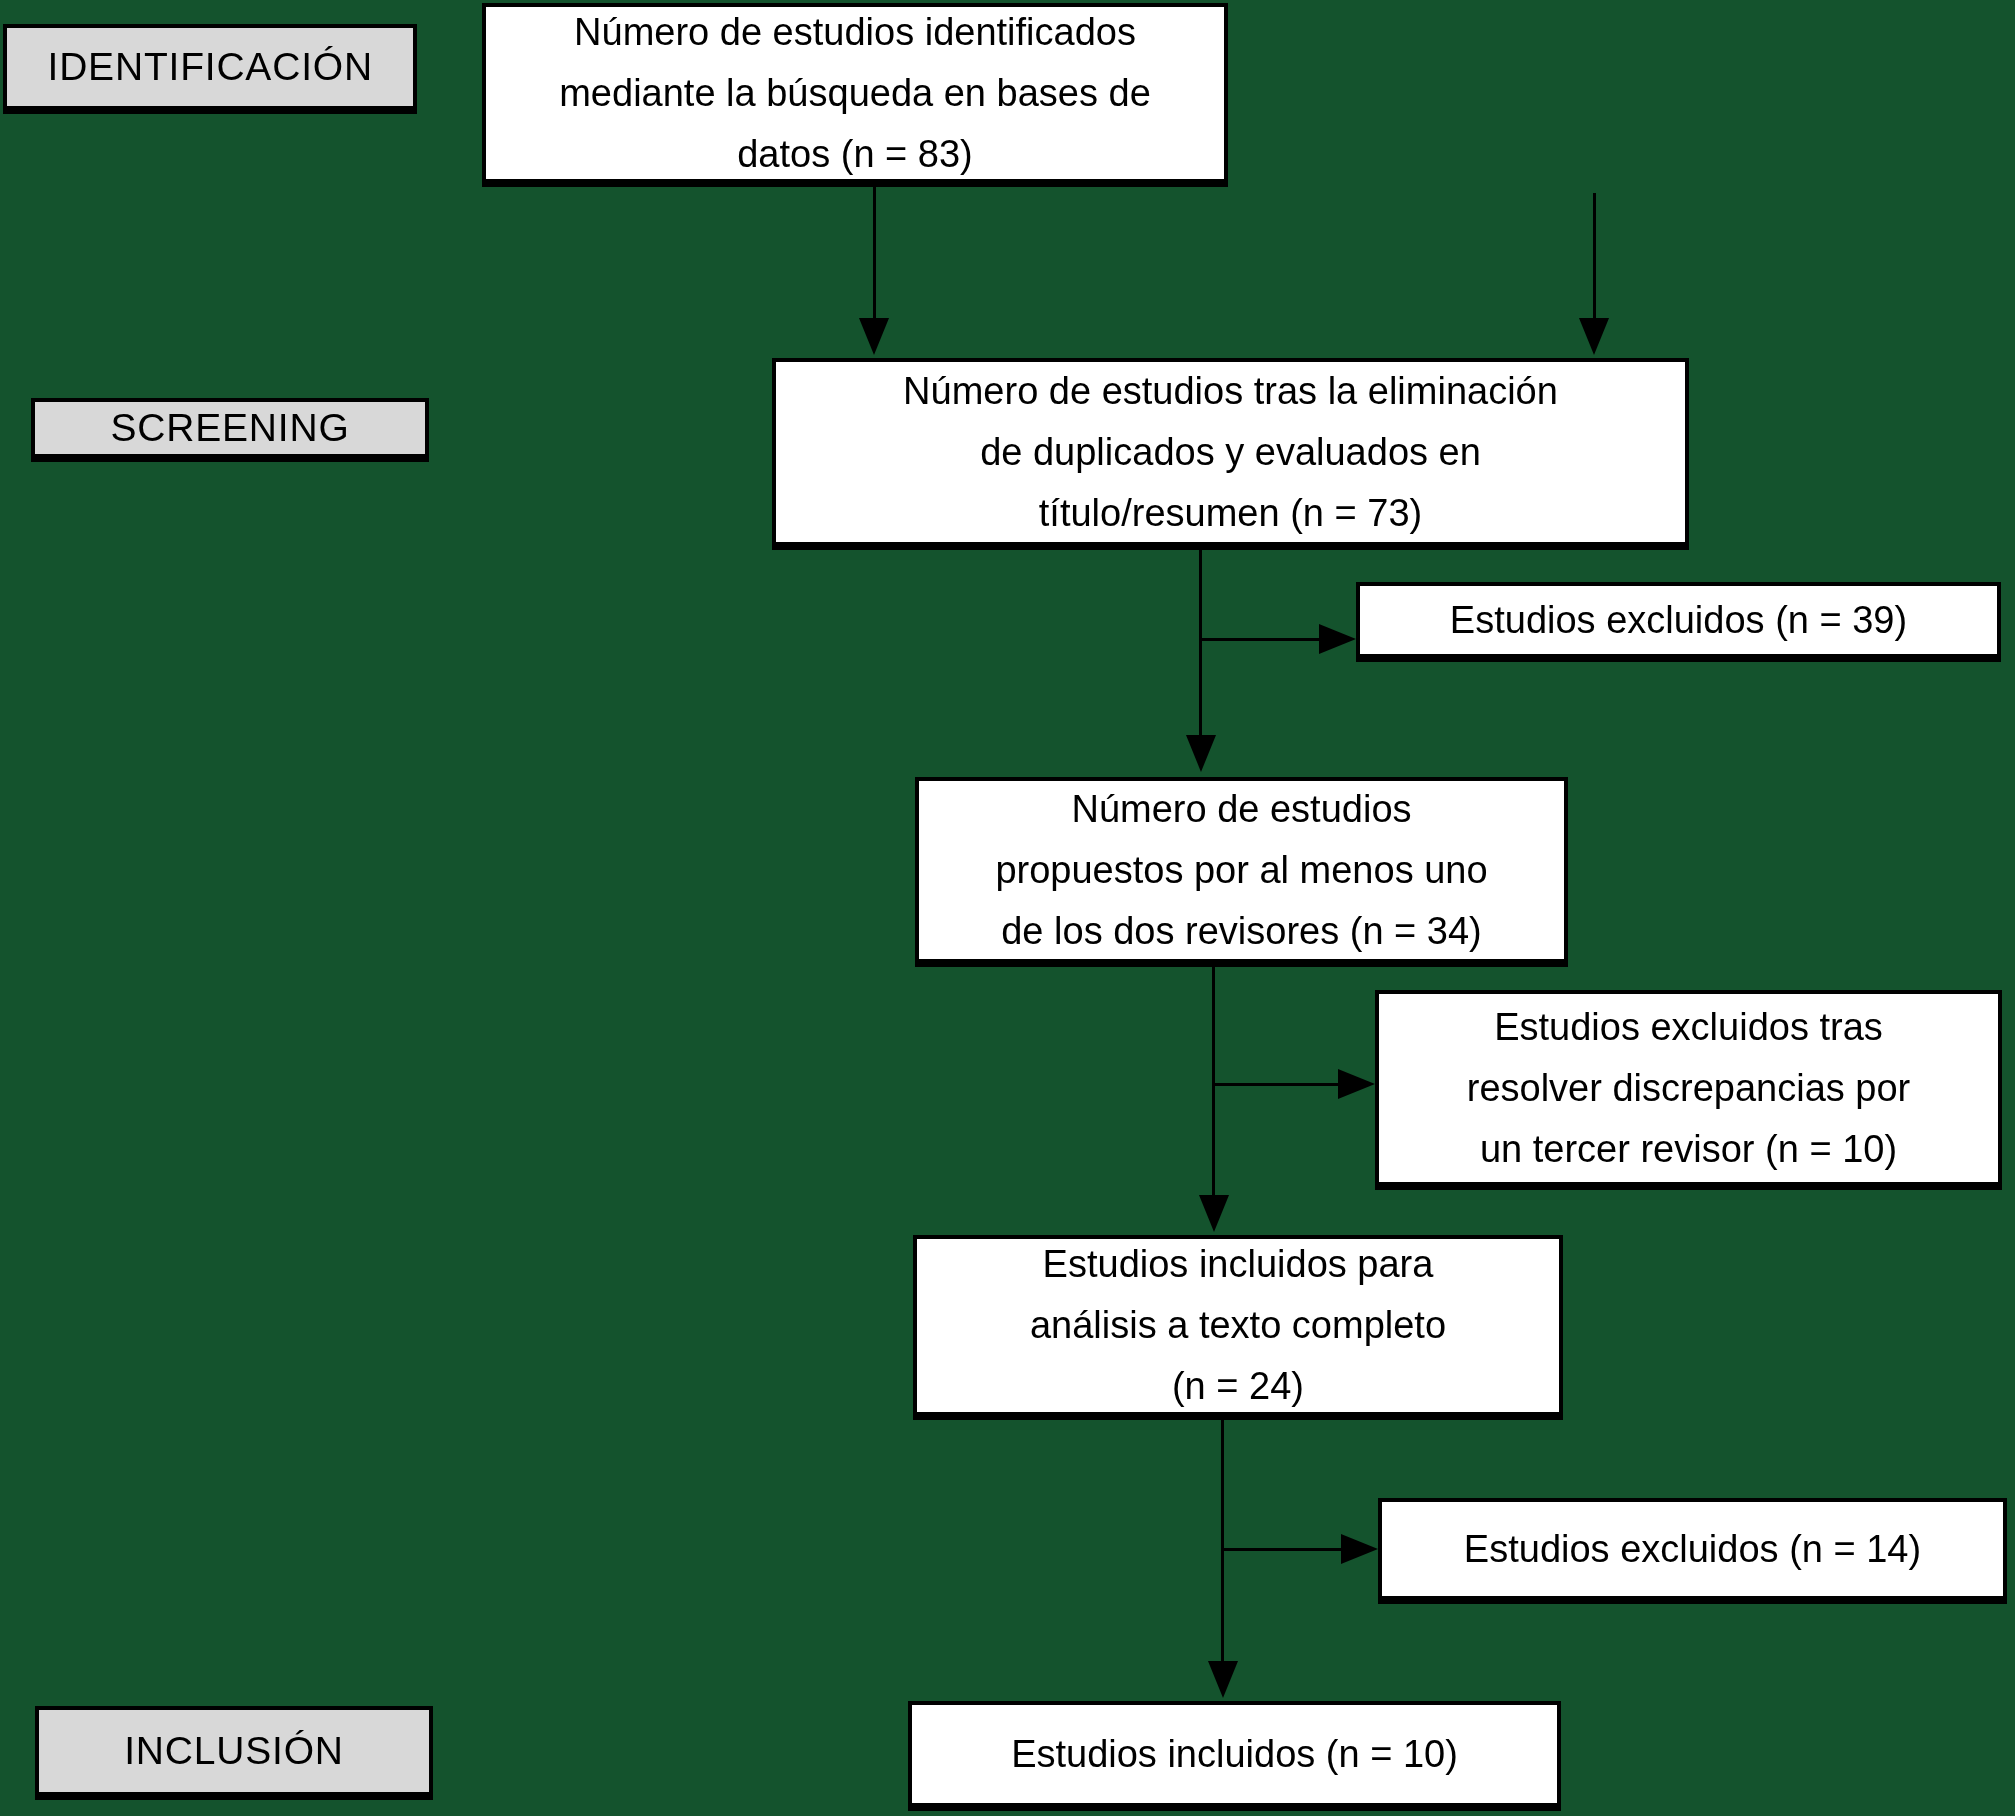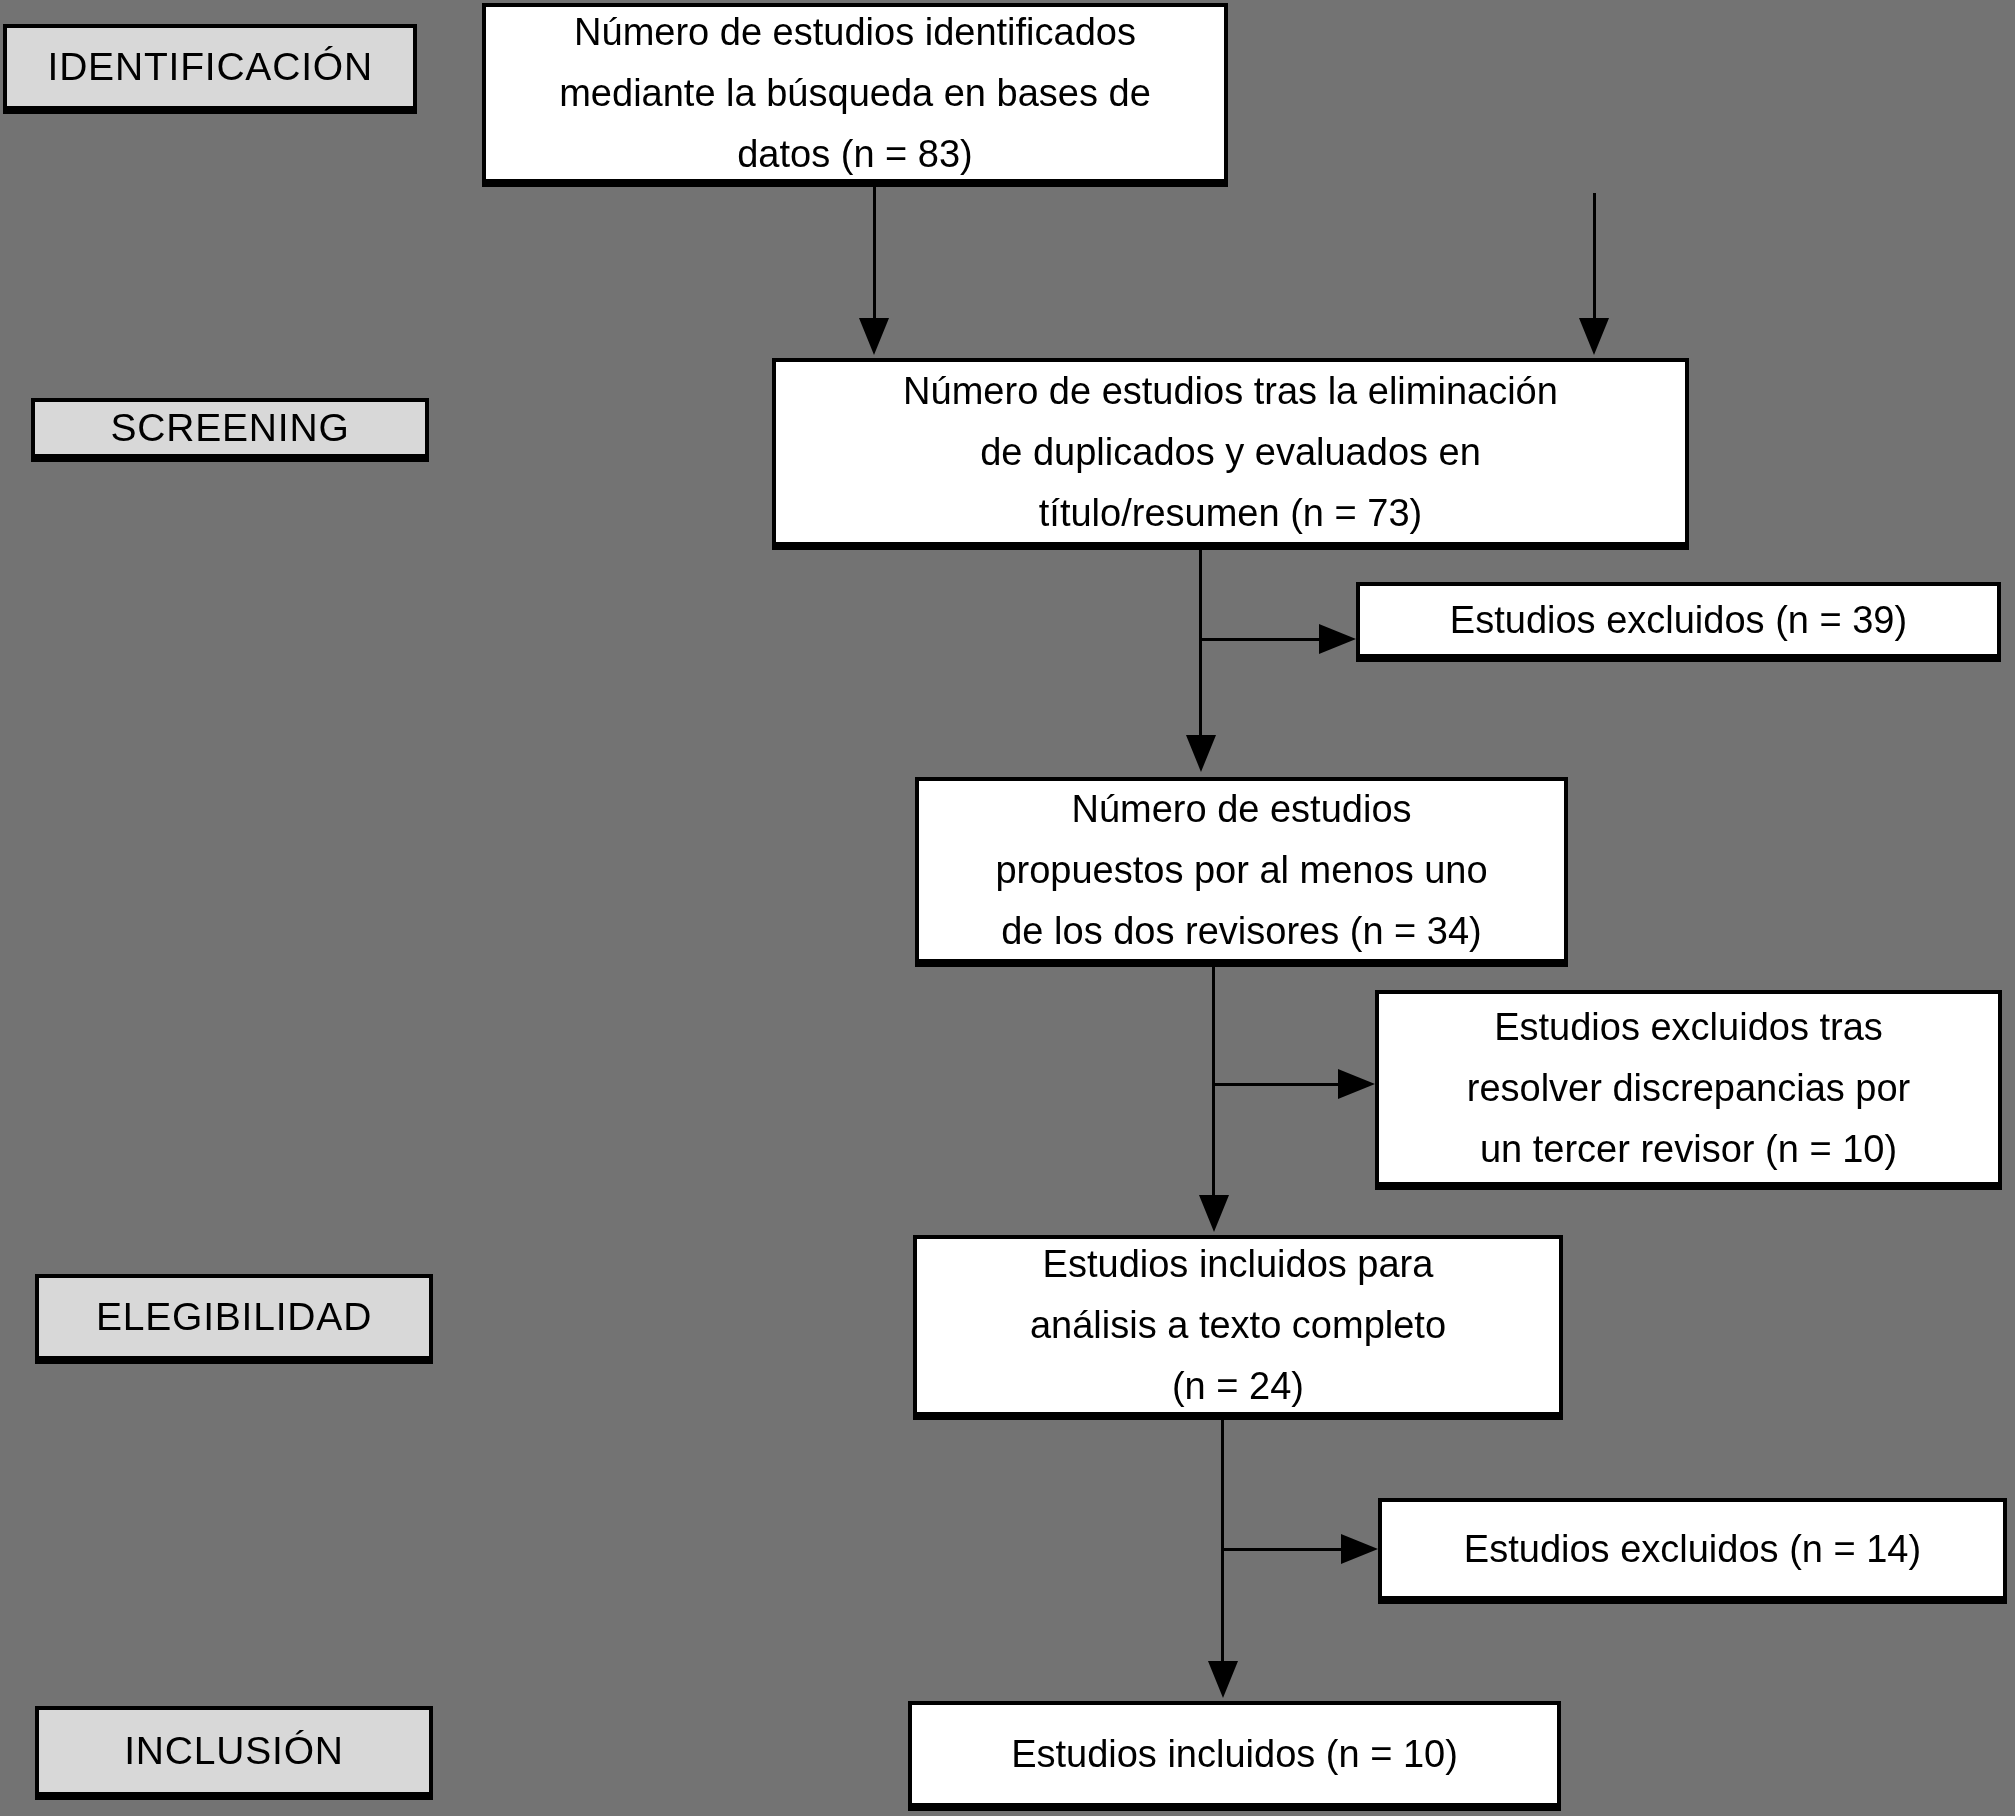--- a/index.html
+++ b/index.html
@@ -1,20 +1,20 @@
 <!DOCTYPE html>
 <html style="font-size:13px"><head>
 <meta charset="utf-8">
 <style>
   html, body { margin: 0; padding: 0; background: #ffffff; }
   .canvas {
     position: relative;
     width: 2015px;
     height: 1816px;
-    background: #737373;
+    background: #14532d;
     font-family: "Liberation Sans", sans-serif;
     color: #000000;
     overflow: hidden;
   }
   .stage {
     position: absolute;
     background: #d8d8d8;
     border: 4px solid #000;
     border-bottom-width: 8px;
     box-sizing: border-box;
@@ -56,21 +56,20 @@
 </style>
 </head>
 <body>
 
 <div class="canvas">
 
   <div class="stage" style="left:3.2px; top:24px; width:414px; height:90px;">IDENTIFICACIÓN</div>
 
   <div class="stage" style="left:31px; top:398px; width:398px; height:64px;">SCREENING</div>
 
-  <div class="stage" style="left:35px; top:1274px; width:398px; height:90px;">ELEGIBILIDAD</div>
 
   <div class="stage" style="left:35px; top:1706px; width:398px; height:94px;">INCLUSIÓN</div>
 
   <div class="node" style="left:482px; top:3.2px; width:746px; height:184px;">Número de estudios identificados
 mediante la búsqueda en bases de
 datos (n = 83)</div>
 
 
   <div class="node" style="left:772px; top:358px; width:917px; height:192px;">Número de estudios tras la eliminación
 de duplicados y evaluados en

